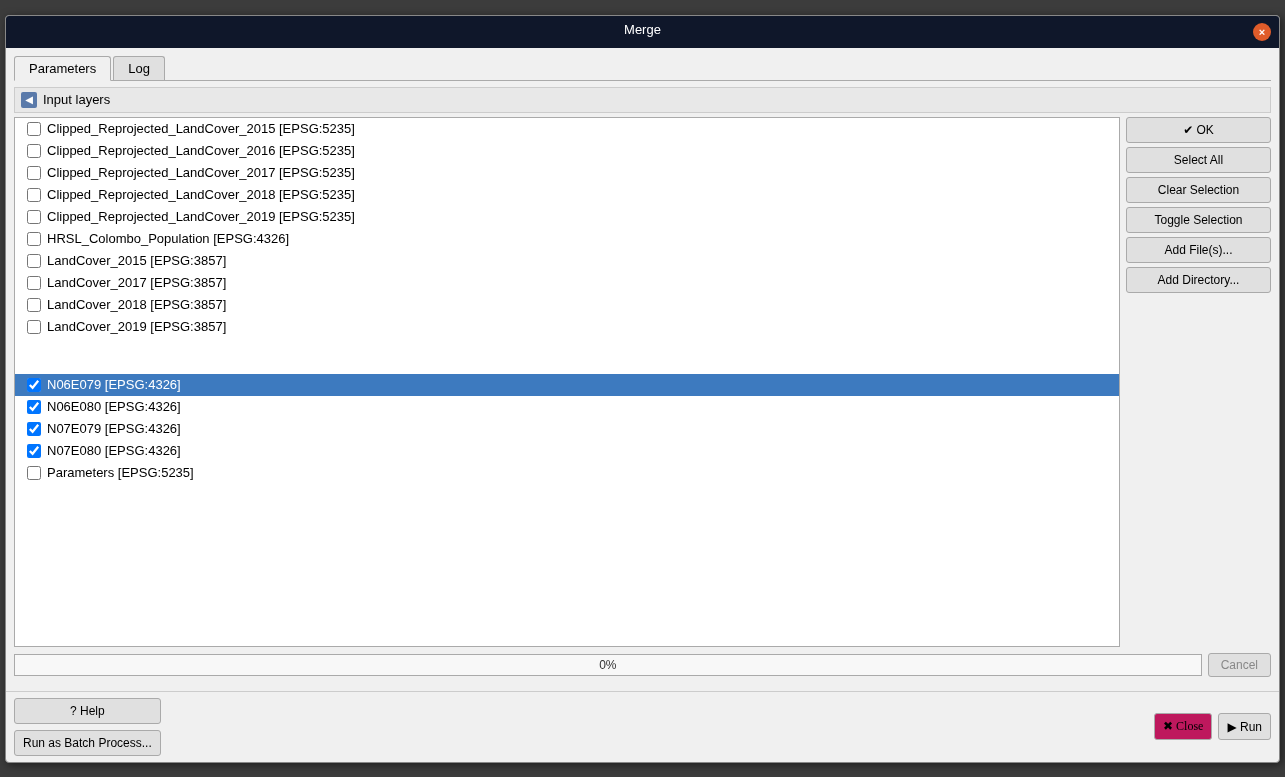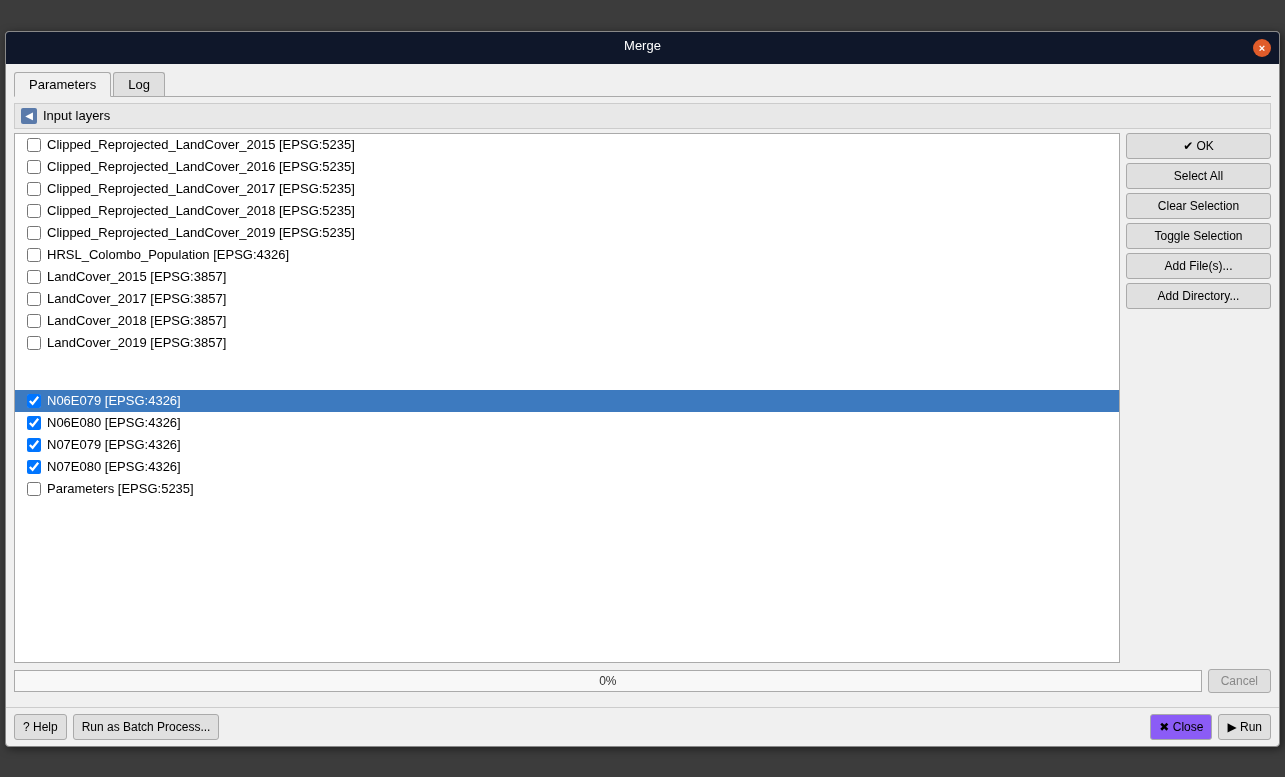--- a/index.html
+++ b/index.html
@@ -201,27 +201,29 @@
     .bottom-bar {
       display: flex;
       justify-content: space-between;
       align-items: center;
       padding: 6px 8px;
       border-top: 1px solid #ccc;
     }
     .bottom-left {
       display: flex;
       gap: 6px;
+      flex-direction: column;
     }
     .bottom-right {
       display: flex;
       gap: 6px;
     }
     .btn-close {
-      background: #8b5cf6;
+      background: #be185d;
+      font-family: Liberation Serif, serif;
     }
     .btn-run {
       background: #e0e0e0;
     }
   </style>
 </head>
 <body>
 
 <div class="dialog">
 

